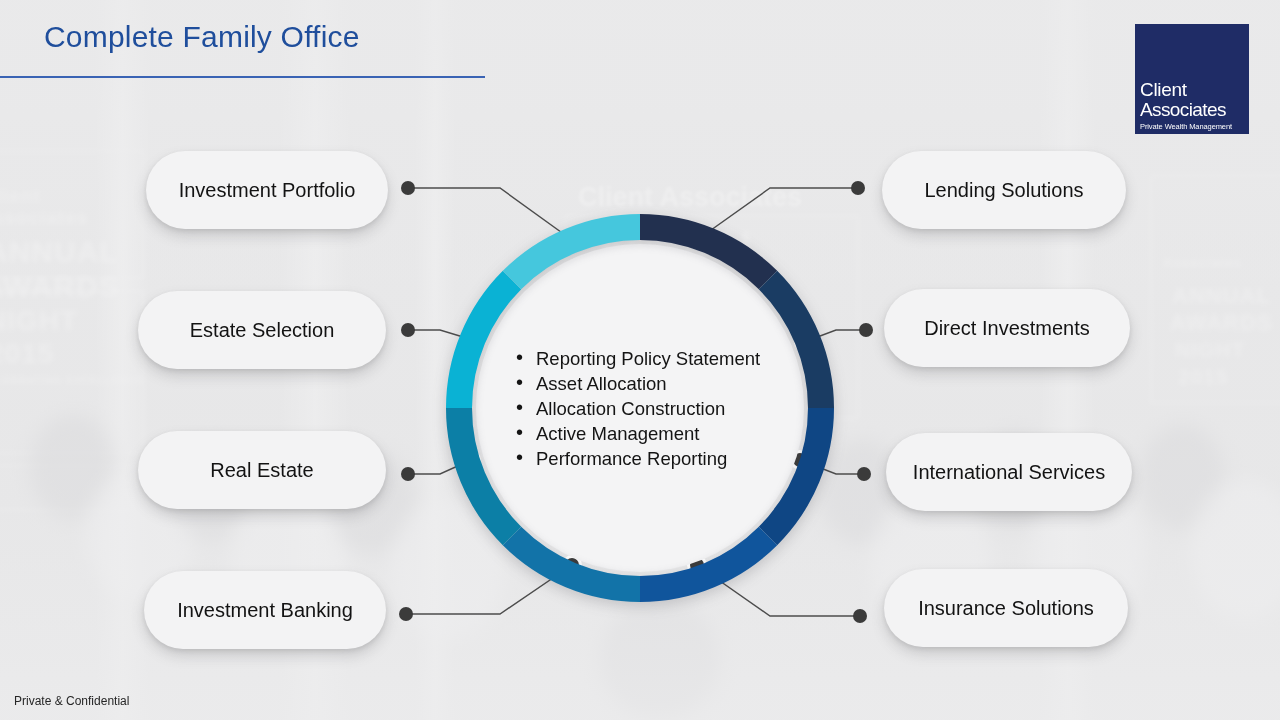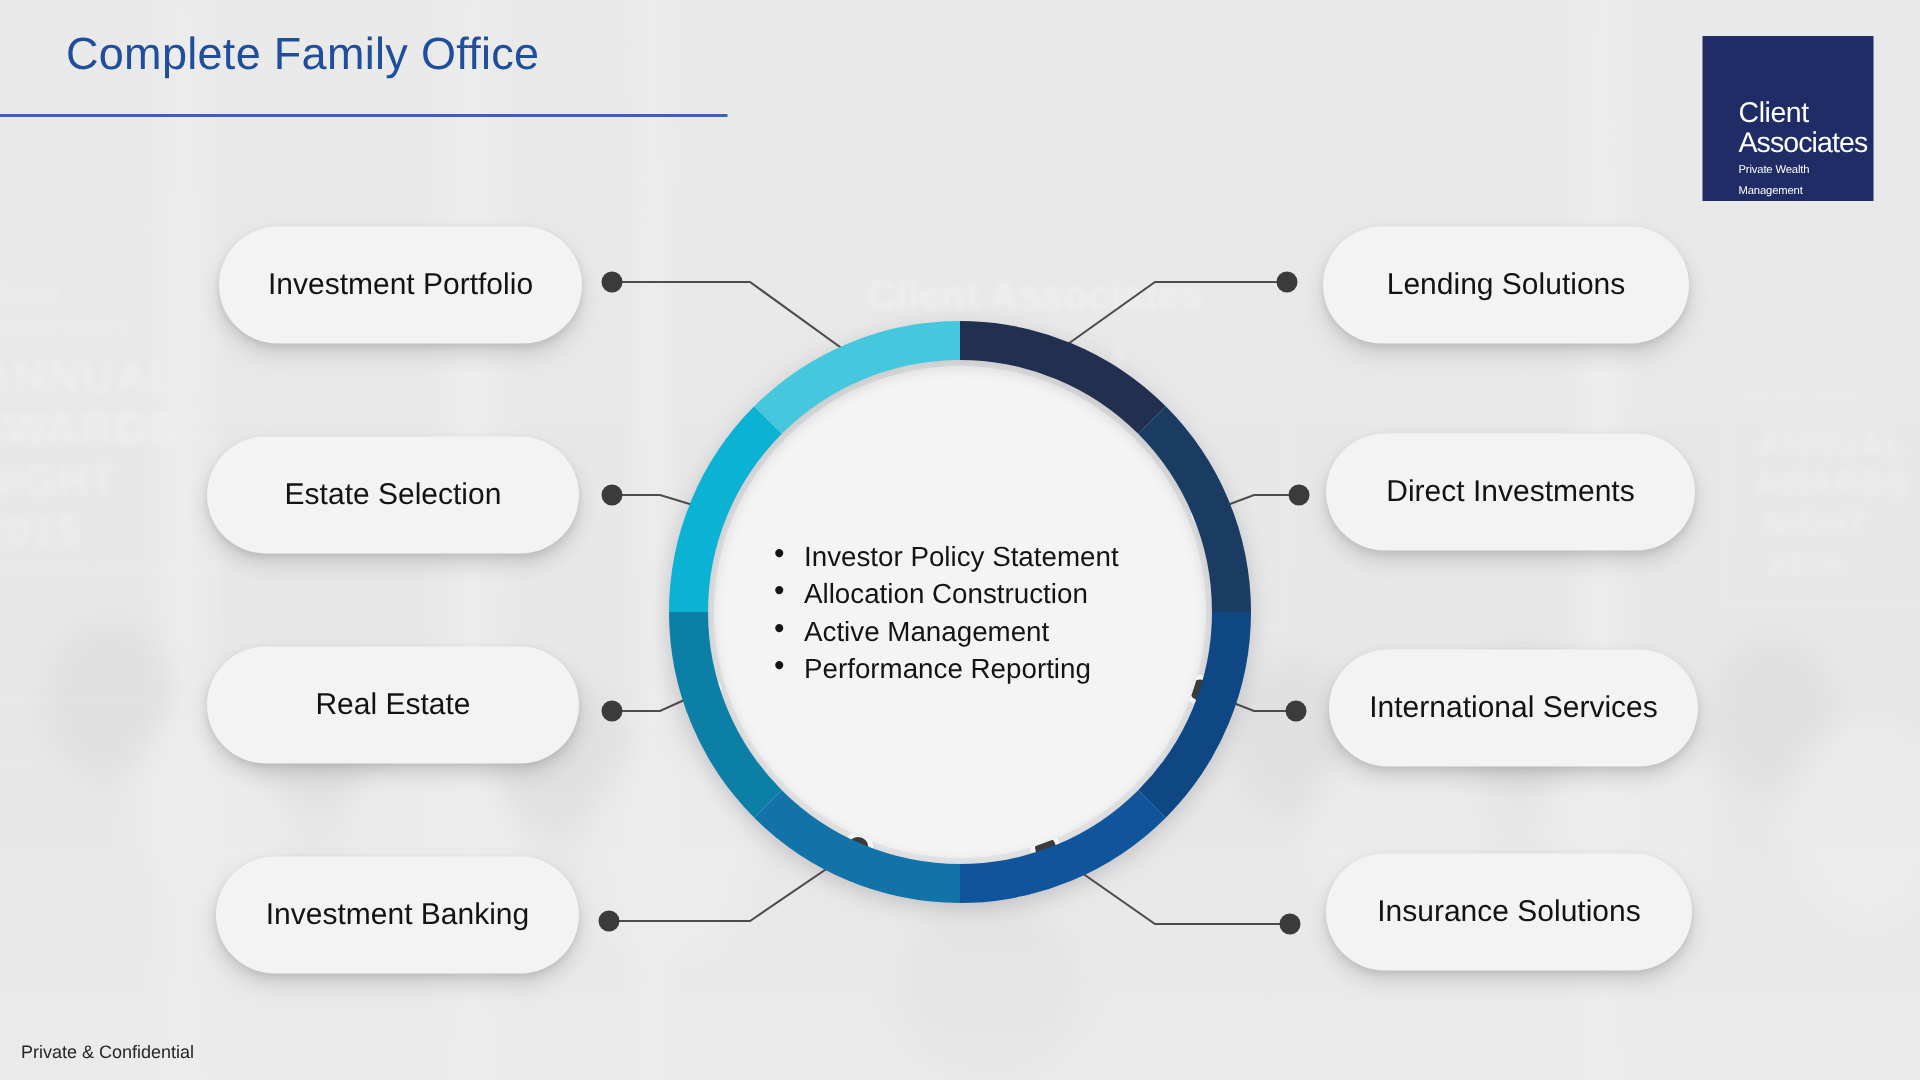--- a/index.html
+++ b/index.html
@@ -85,21 +85,21 @@
 
   
   #logo {
     position: absolute;
     left: 1135px;
     top: 24px;
     width: 114px;
     height: 110px;
     background: #1f2c66;
     box-sizing: border-box;
-    padding: 0 24px;
+    padding: 0 5px;
     display: flex;
     flex-direction: column;
     justify-content: flex-end;
     align-items: flex-start;
   }
   #logo-line1 {
     color: #ffffff;
     font-size: 19px;
     line-height: 20px;
     letter-spacing: -.3px;
@@ -342,21 +342,22 @@
       <path d="M 327.9863273947651 72.01367260523492 A 181 181 0 0 1 381 200" stroke="#1a3c63" stroke-width="26" fill="none"></path>
       <path d="M 381 200 A 181 181 0 0 1 327.9863273947651 327.9863273947651" stroke="#0f4684" stroke-width="26" fill="none"></path>
       <path d="M 327.9863273947651 327.9863273947651 A 181 181 0 0 1 200 381" stroke="#10559c" stroke-width="26" fill="none"></path>
       <path d="M 200 381 A 181 181 0 0 1 72.01367260523492 327.9863273947651" stroke="#1273a8" stroke-width="26" fill="none"></path>
       <path d="M 72.01367260523492 327.9863273947651 A 181 181 0 0 1 19 200.00000000000003" stroke="#0c7fa6" stroke-width="26" fill="none"></path>
       <path d="M 19 200.00000000000003 A 181 181 0 0 1 72.01367260523487 72.01367260523492" stroke="#0ab2d4" stroke-width="26" fill="none"></path>
       <path d="M 72.01367260523487 72.01367260523492 A 181 181 0 0 1 199.99999999999997 19" stroke="#45c7dd" stroke-width="26" fill="none"></path>
     </svg>
   <div id="ring-center">
     <ul id="center-list">
-        <li>Investor Policy Statement</li>
+        <li>Reporting Policy Statement</li>
+        <li>Asset Allocation</li>
         <li>Allocation Construction</li>
         <li>Active Management</li>
         <li>Performance Reporting</li>
       </ul>
   </div>
 </div>
 
 <div id="footer-note">Private &amp; Confidential</div>
 
 </body></html>

